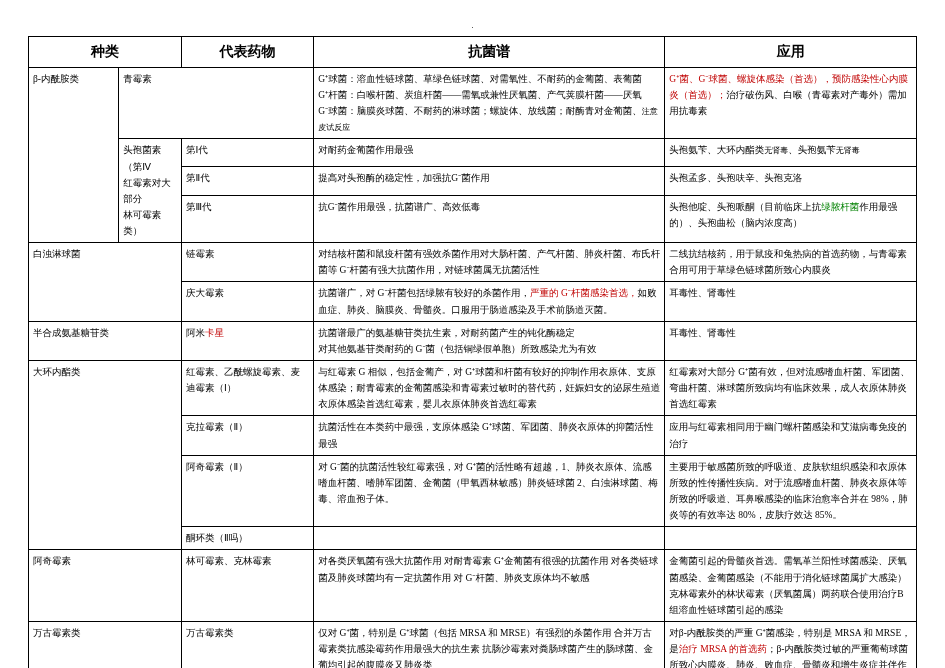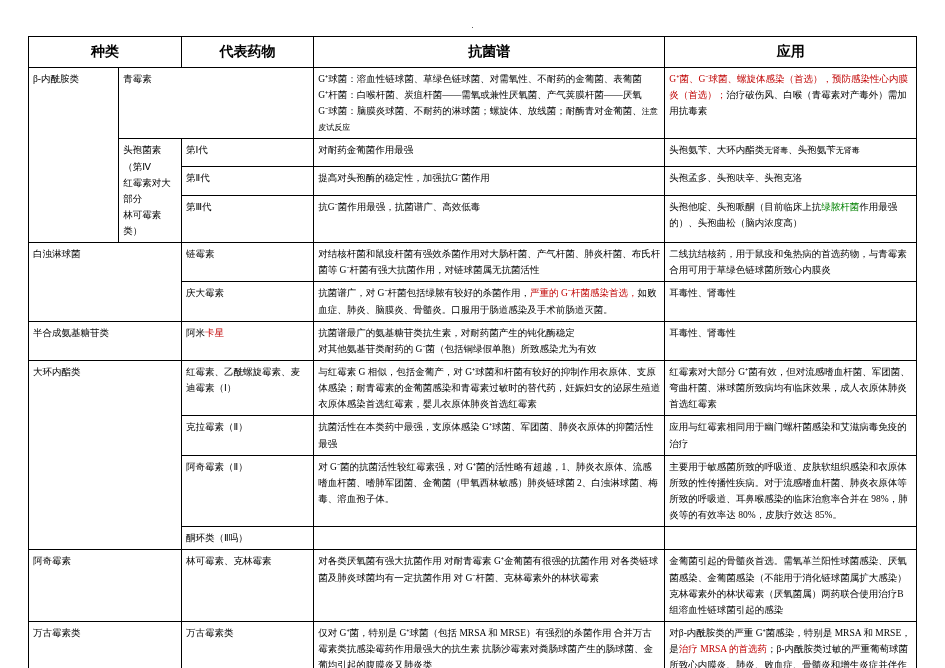--- a/index.html
+++ b/index.html
@@ -118,21 +118,21 @@
       </tr>
       <tr>
         <td>酮环类（Ⅱ吗）</td>
         <td></td>
         <td></td>
       </tr>
 
       <tr>
         <td colspan="2">阿奇霉素</td>
         <td>林可霉素、克林霉素</td>
-        <td>对各类厌氧菌有强大抗菌作用 对耐青霉素 G⁺金葡菌有很强的抗菌作用 对各类链球菌及肺炎球菌均有一定抗菌作用 对 G⁻杆菌、克林霉素外的林状霉素</td>
+        <td>对各类厌氧菌有强大抗菌作用 对耐青霉素 G⁺金葡菌有很强的抗菌作用 对各类链球菌及肺炎球菌均有一定抗菌作用 对 G⁻杆菌、肺炎支原体均不敏感</td>
         <td>金葡菌引起的骨髓炎首选。需氧革兰阳性球菌感染、厌氧菌感染、金葡菌感染（不能用于消化链球菌属扩大感染）克林霉素外的林状霉素（厌氧菌属）两药联合使用治疗B组溶血性链球菌引起的感染</td>
       </tr>
 
       <tr>
         <td colspan="2">万古霉素类</td>
         <td>万古霉素类</td>
         <td>仅对 G⁺菌，特别是 G⁺球菌（包括 MRSA 和 MRSE）有强烈的杀菌作用 合并万古霉素类抗感染霉药作用最强大的抗生素 抗肠沙霉素对粪肠球菌产生的肠球菌、金葡均引起的腹膜炎又肺炎类</td>
         <td>
           <span>对β-内酰胺类的严重 G⁺菌感染，特别是 MRSA 和 MRSE，是</span><span class="red">治疗 MRSA 的首选药</span><span>；β-内酰胺类过敏的严重葡萄球菌所致心内膜炎、肺炎、败血症、骨髓炎和增生炎症并伴作膜结膜炎</span>
         </td>

